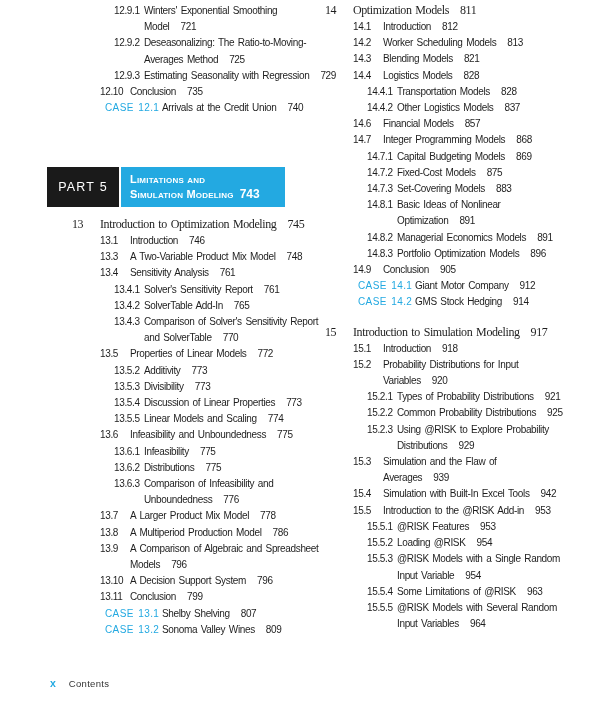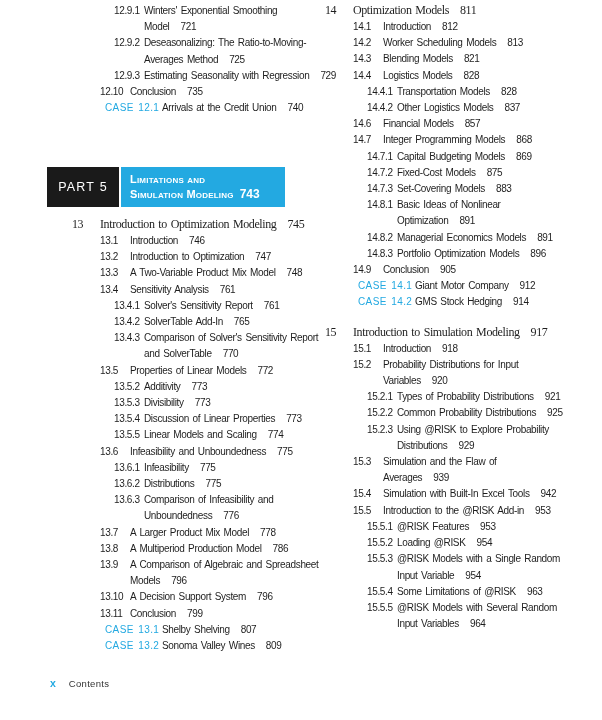--- a/index.html
+++ b/index.html
@@ -64,21 +64,20 @@
     <div><span>Simulation Modeling</span><span class="ppage">743</span></div>
   </div>
 </div>
 
 <div id="ch13" class="col">
   <div class="item heading">
     <span class="num">13</span><span class="label">Introduction to Optimization Modeling</span><span class="page">745</span>
   </div>
   <div>
       <div class="item s2"><span class="num">13.1</span><span class="label">Introduction</span><span class="page">746</span></div>
-      <div class="item s2"><span class="num">13.2</span><span class="label">Introduction to Optimization</span><span class="page">747</span></div>
       <div class="item s2"><span class="num">13.3</span><span class="label">A Two-Variable Product Mix Model</span><span class="page">748</span></div>
       <div class="item s2"><span class="num">13.4</span><span class="label">Sensitivity Analysis</span><span class="page">761</span></div>
       <div class="item s3"><span class="num">13.4.1</span><span class="label">Solver's Sensitivity Report</span><span class="page">761</span></div>
       <div class="item s3"><span class="num">13.4.2</span><span class="label">SolverTable Add-In</span><span class="page">765</span></div>
       <div class="item s3"><span class="num">13.4.3</span><span class="label">Comparison of Solver's Sensitivity Report
 and SolverTable</span><span class="page">770</span></div>
       <div class="item s2"><span class="num">13.5</span><span class="label">Properties of Linear Models</span><span class="page">772</span></div>
       <div class="item s3"><span class="num">13.5.2</span><span class="label">Additivity</span><span class="page">773</span></div>
       <div class="item s3"><span class="num">13.5.3</span><span class="label">Divisibility</span><span class="page">773</span></div>
       <div class="item s3"><span class="num">13.5.4</span><span class="label">Discussion of Linear Properties</span><span class="page">773</span></div>

